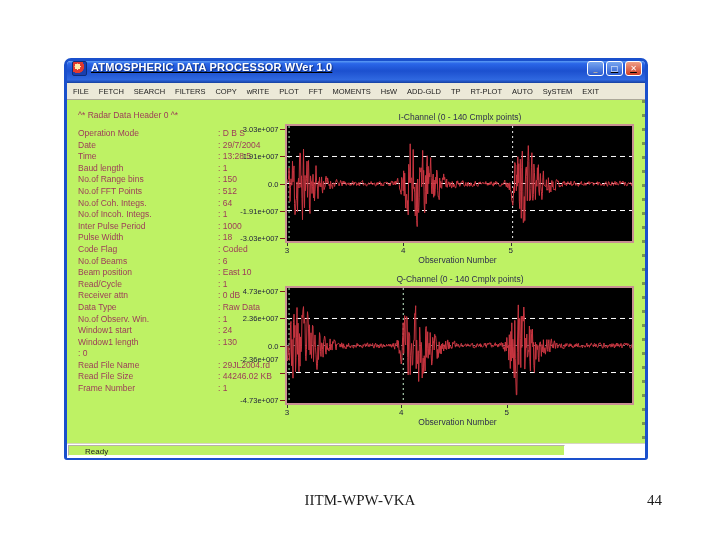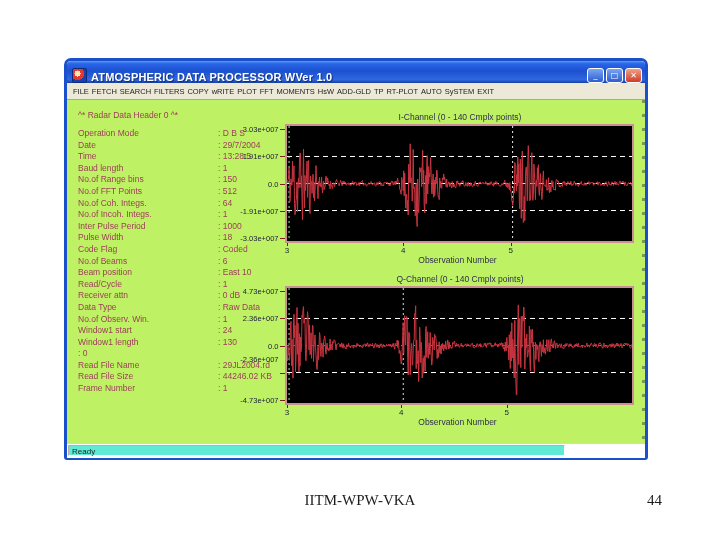--- a/index.html
+++ b/index.html
@@ -2,34 +2,34 @@
 <html><head>
 <meta charset="utf-8">
 <style>
   html,body{margin:0;padding:0;}
   body{width:720px;height:540px;background:#ffffff;font-family:"Liberation Sans",sans-serif;position:relative;overflow:hidden;}
   .slide{position:absolute;inset:0;}
 
   
   .app-window{position:absolute;left:64px;top:58px;width:584px;height:402px;box-sizing:border-box;
     border:3px solid #1a50cc;border-radius:7px 7px 3px 3px;background:#ffffff;}
-  .titlebar{height:22px;display:flex;align-items:flex-end;padding:0 3px;border-radius:4px 4px 0 0;
-    background:linear-gradient(180deg,#5c9cf5 0%,#2a66e8 12%,#1c50cf 45%,#2f68e0 85%,#16409f 100%);}
+  .titlebar{height:22px;display:flex;align-items:flex-start;padding:0 3px;border-radius:4px 4px 0 0;
+    background:linear-gradient(180deg,#5c9cf5 0%,#2a66e8 12%,#1c50cf 45%,#2f68e0 85%,#16409f 100%);text-decoration:underline;}
   .app-icon{width:13px;height:13px;margin:0 4px 0 2px;border-radius:2px;flex:none;
     background:radial-gradient(circle at 35% 35%,#ffe9a8 0 25%,#e0392f 26% 55%,#1a3fae 56% 100%);border:1px solid #0c2c7a;}
   .title-text{color:#ffffff;font-weight:bold;font-size:11px;letter-spacing:.2px;text-shadow:1px 1px 1px #0a2a77;
     white-space:nowrap;overflow:hidden;flex:1;}
   .win-buttons{display:flex;gap:2px;flex:none;}
   .wbtn{width:17px;height:15px;border-radius:3px;border:1px solid #ffffff;font-size:8px;line-height:8px;
     color:#fff;padding:0;font-family:"DejaVu Sans",sans-serif;cursor:default;}
   .wbtn.minmax{background:linear-gradient(#79a6f0,#2c5cd0);}
   .wbtn.close{background:linear-gradient(#f0a088,#cf3d22);}
 
   .menubar{height:17px;box-sizing:border-box;background:#ece9d8;border-bottom:1px solid #aca899;
-    display:flex;align-items:center;gap:3px;padding:1px 6px 0 6px;}
+    display:flex;align-items:center;gap:10px;padding:1px 6px 0 6px;}
   .menu-item{font-size:7.5px;color:#1a1a1a;white-space:nowrap;}
 
   .client{position:relative;height:343px;background:#bef264;overflow:hidden;}
 
   
   .left-panel{position:absolute;left:11px;top:10px;width:212px;color:#9c3b59;}
   .panel-title{font-size:8.5px;margin-bottom:8px;white-space:nowrap;}
   .hdr-row{display:flex;font-size:8.5px;line-height:11.6px;white-space:nowrap;}
   .hdr-label{width:140px;flex:none;}
   .hdr-value{flex:1;}
@@ -46,23 +46,23 @@
   .xticks{position:relative;height:12px;margin-left:52px;width:345px;}
   .xtickmark{position:absolute;top:0;width:1px;height:3px;background:#333;}
   .xnum{position:absolute;top:3px;font-size:8px;color:#1c1c3c;transform:translateX(-50%);}
   .c-xlabel{margin-left:52px;width:345px;text-align:center;font-size:8.5px;color:#2e2e4e;}
 
   
   .right-artifacts{position:absolute;right:0;top:0;bottom:0;width:3px;
     background:repeating-linear-gradient(180deg,rgba(10,10,40,.55) 0 3px,transparent 3px 14px);opacity:.7;}
 
   .statusbar{height:14px;background:#ffffff;position:relative;border-top:1px solid #d8d5c4;}
-  .status-inset{position:absolute;left:1px;top:1px;width:497px;height:11px;background:#5eead4;
+  .status-inset{position:absolute;left:1px;top:1px;width:497px;height:11px;background:#bef264;
     border:1px solid #b5b2a5;border-right-color:#fff;border-bottom-color:#fff;
-    font-size:8px;color:#222;line-height:11px;padding-left:3px;box-sizing:border-box;}
+    font-size:8px;color:#222;line-height:11px;padding-left:16px;box-sizing:border-box;}
 
   
   .caption-row{position:absolute;left:0;right:0;top:492px;height:24px;font-family:"Liberation Serif",serif;
     font-size:15px;color:#1c1c1c;}
   .caption-text{position:absolute;left:0;right:0;text-align:center;}
   .page-number{position:absolute;right:58px;}
 </style>
 </head>
 <body>
 

